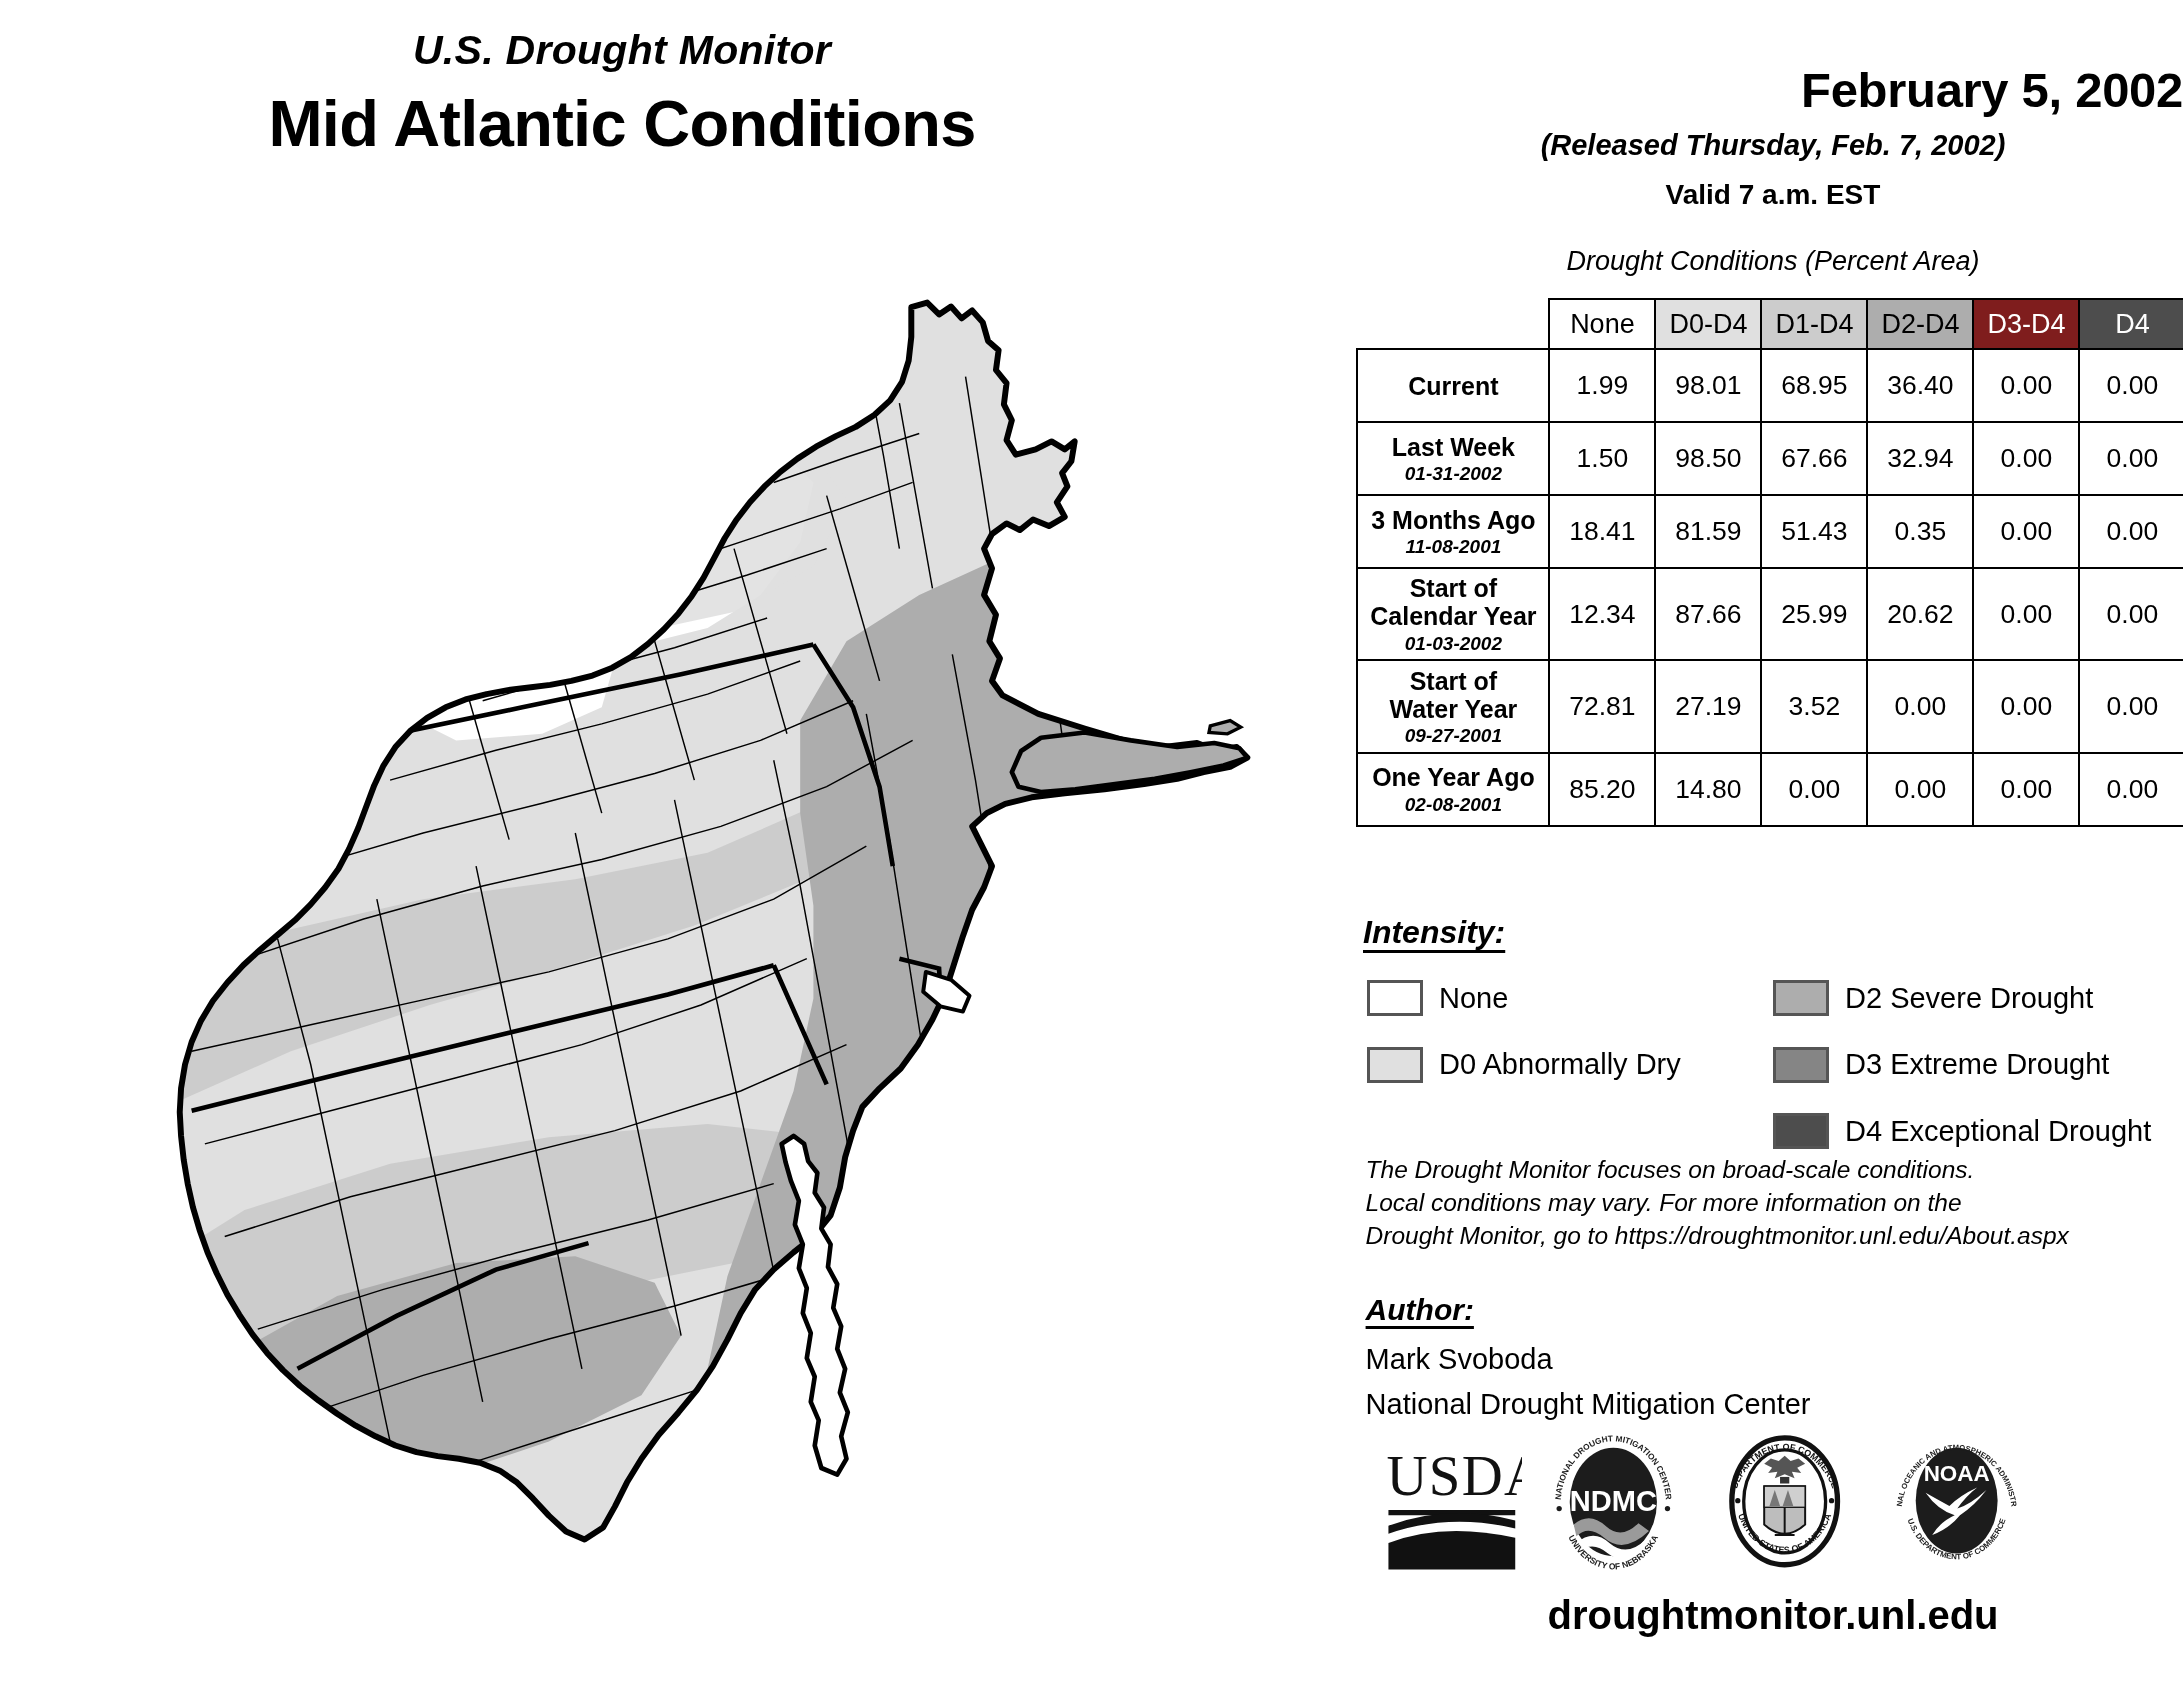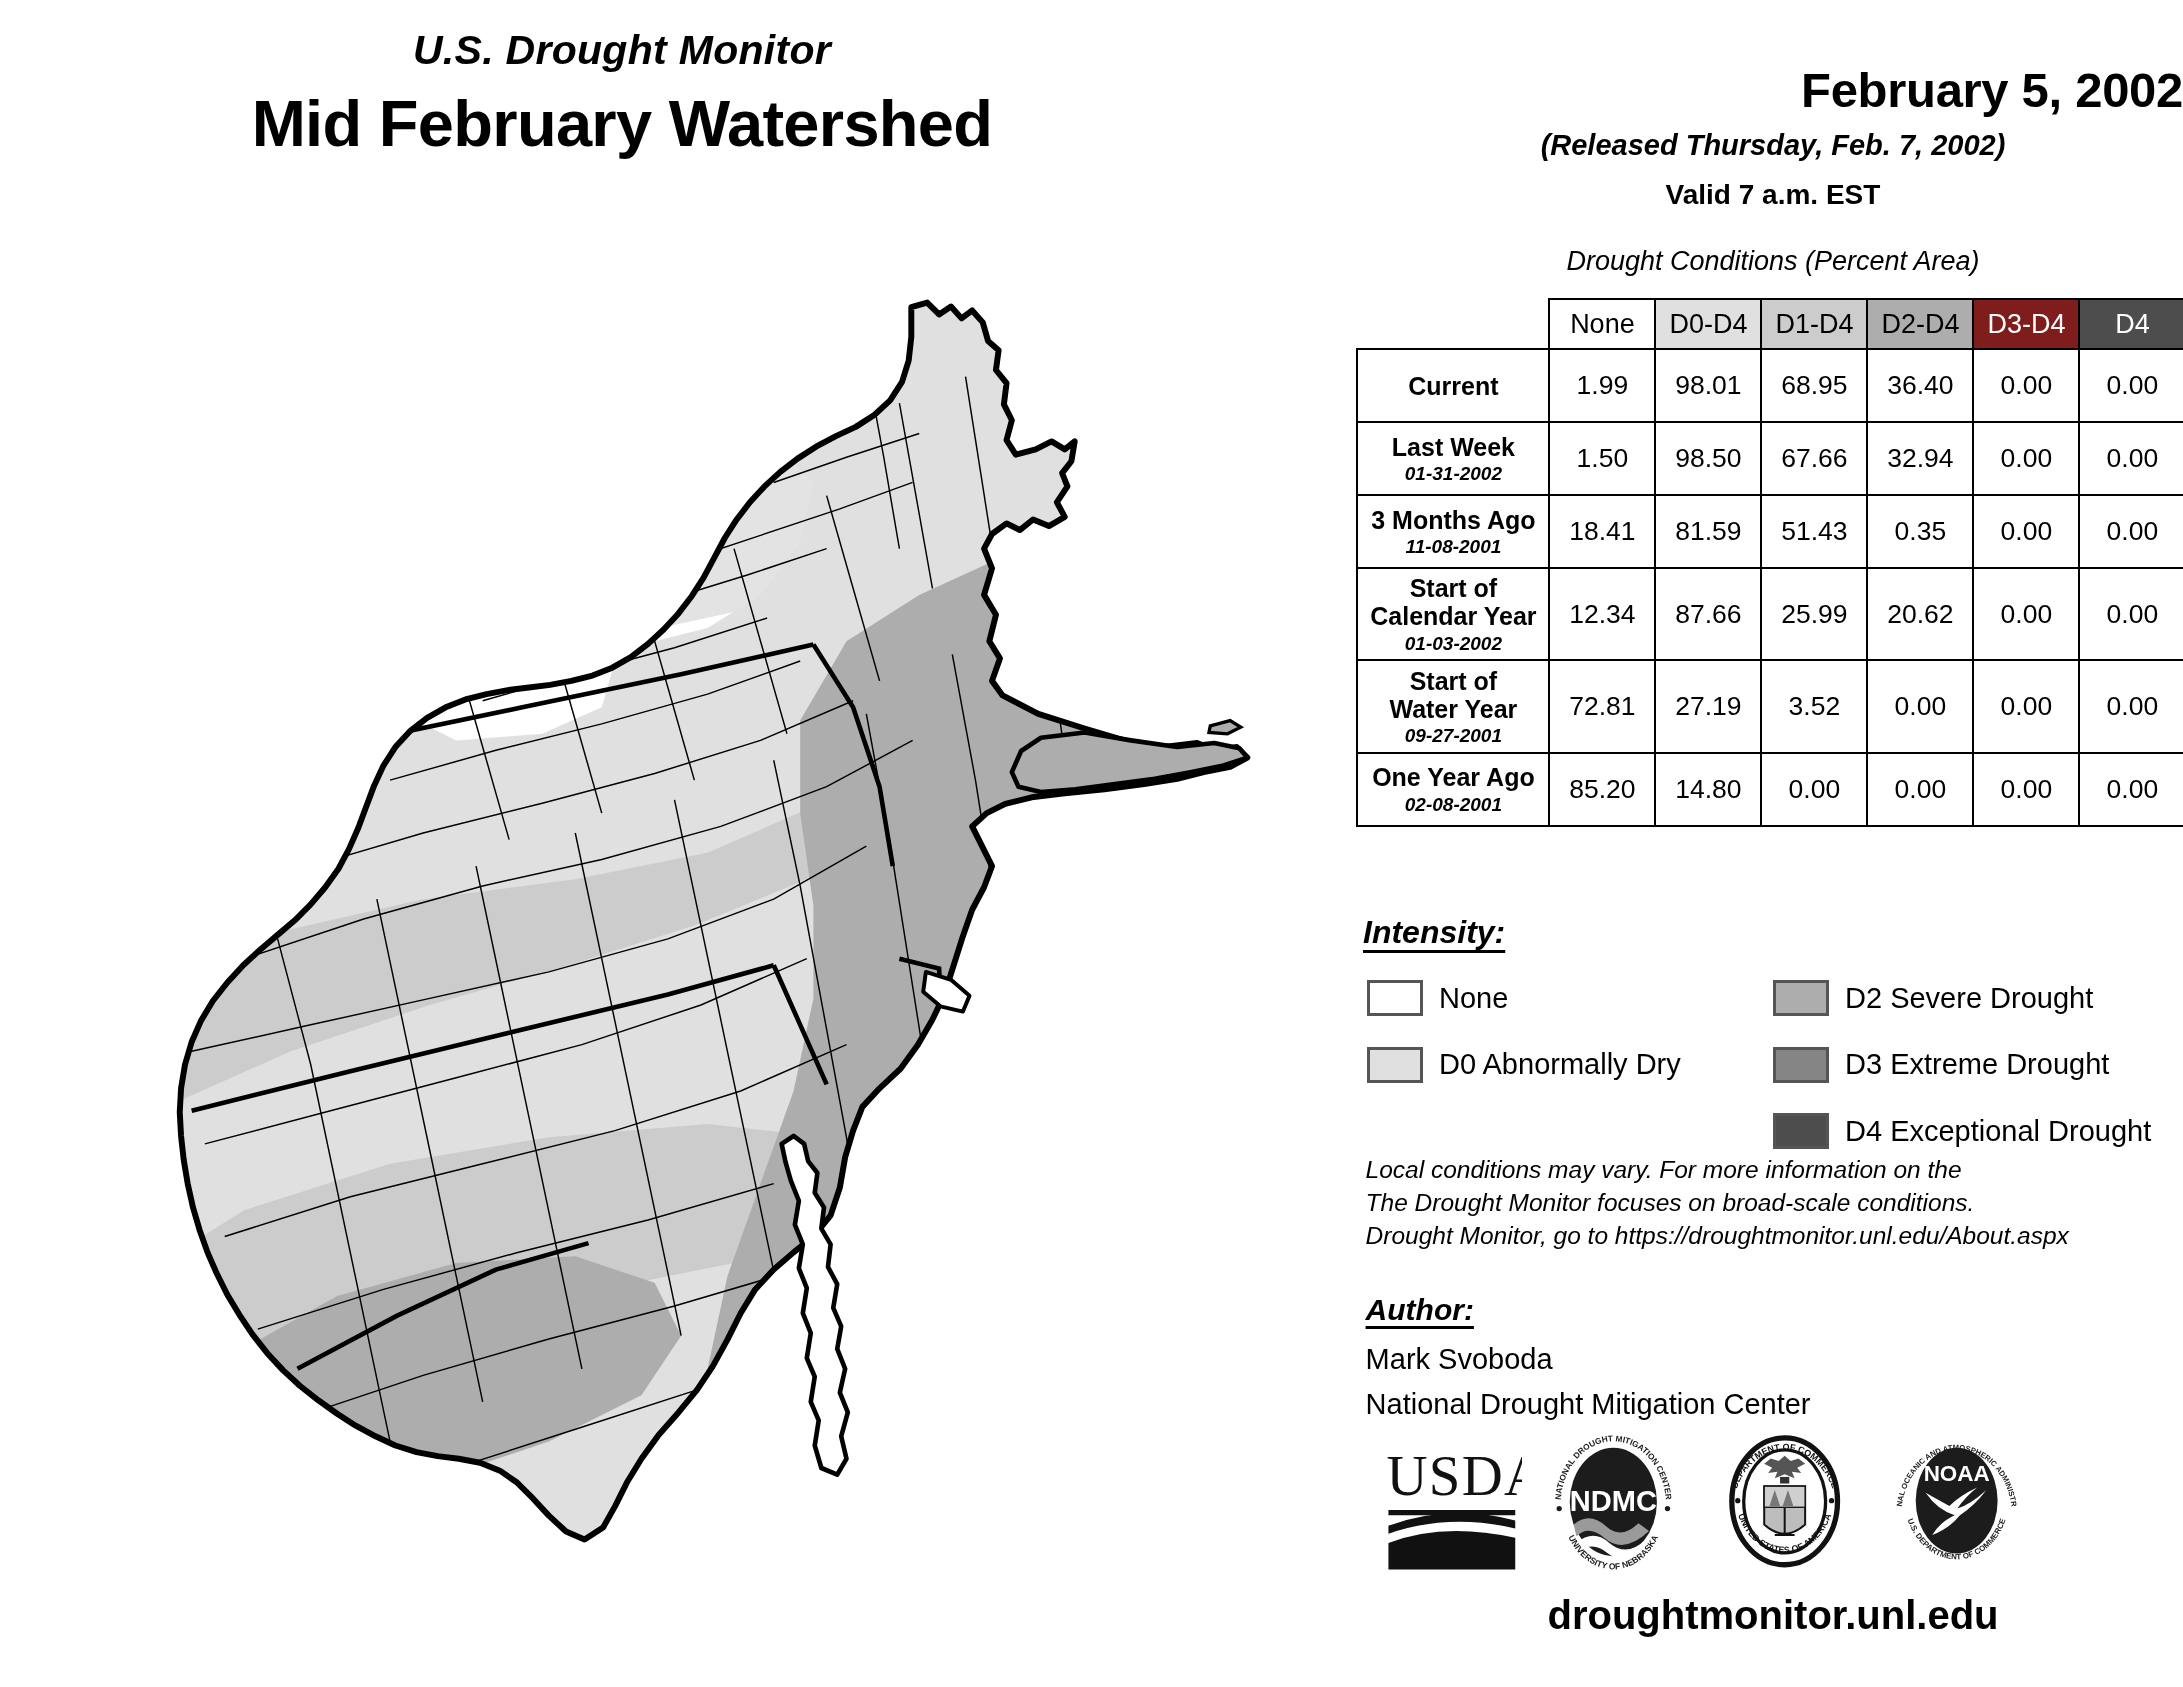--- a/index.html
+++ b/index.html
@@ -68,21 +68,21 @@
 
   
   #footer-url{position:absolute;left:0;top:1593px;width:820px;text-align:center;
               font-size:40px;font-weight:bold;}
 </style>
 </head>
 <body>
 
 <div id="left-title-block">
   <div id="eyebrow-title">U.S. Drought Monitor</div>
-  <div id="main-title">Mid February Watershed</div>
+  <div id="main-title">Mid Atlantic Conditions</div>
 </div>
 
 <div id="map-wrap">
 <svg id="map-svg" viewBox="0 0 1830 1920" preserveAspectRatio="xMidYMid meet">
   <defs>
     <clipPath id="clipWatershed">
       <path d="M1208,35 L1232,28 L1250,46 L1268,34 L1284,52 L1300,40 L1316,58 L1324,86
                L1340,100 L1336,130 L1352,150 L1348,182 L1360,206 L1352,236 L1366,258
                L1396,250 L1420,238 L1440,250 L1455,238 L1450,268 L1436,286 L1444,306
                L1428,330 L1440,352 L1416,366 L1392,356 L1372,372 L1352,362 L1330,378
@@ -362,22 +362,22 @@
         <div class="swatch" style="background: rgb(133, 133, 133);"></div>
         <div class="legend-label">D3 Extreme Drought</div>
       </div>
       <div class="legend-row">
         <div class="swatch" style="background: rgb(77, 77, 77);"></div>
         <div class="legend-label">D4 Exceptional Drought</div>
       </div>
     </div>
 
   <div id="disclaimer">
+    <div>The Drought Monitor focuses on broad-scale conditions.</div>
     <div>Local conditions may vary. For more information on the</div>
-    <div>The Drought Monitor focuses on broad-scale conditions.</div>
     <div>Drought Monitor, go to https://droughtmonitor.unl.edu/About.aspx</div>
   </div>
 
   <div id="author-head">Author:</div>
   <div id="author-name">Mark Svoboda</div>
   <div id="author-org">National Drought Mitigation Center</div>
 
   <div id="logo-row">
 
     <svg class="logo" id="logo-usda" width="139" height="142" viewBox="0 0 210 215">

